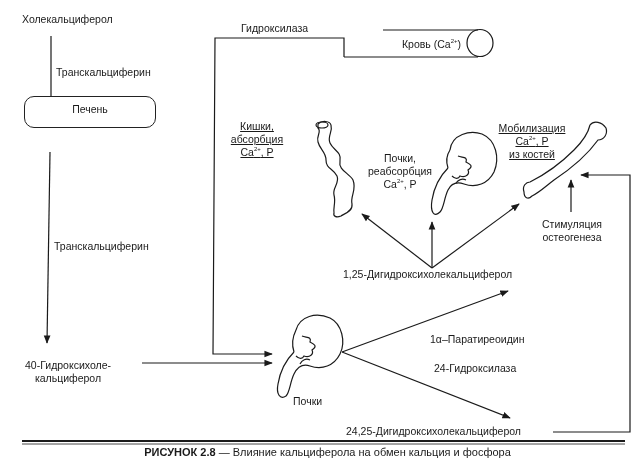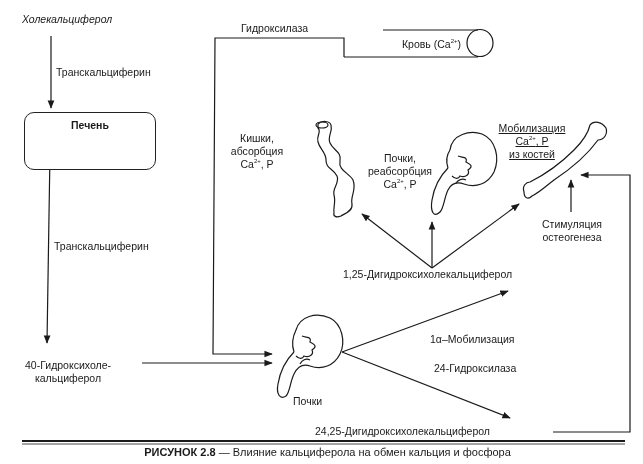--- a/index.html
+++ b/index.html
@@ -66,39 +66,39 @@
       <path d="M296,330 C292,338 292,346 294,352"></path>
       <path d="M302,336 C306,338 312,336 310,342 C314,344 318,346 312,350 C314,354 310,358 304,356 C302,360 298,358 296,356"></path>
       <path d="M300,364 C302,360 306,358 310,360"></path>
     </g>
 
     <line x1="22" y1="441" x2="625" y2="441" stroke-width="2.2"></line>
     <line x1="22" y1="444" x2="625" y2="444" stroke-width="0.8"></line>
   </g>
 </svg>
 
-<div class="lbl" style="left:22px;top:13px;font-style:italic;">Холекальциферол</div>
+<div class="lbl" style="left:22px;top:13px;">Холекальциферол</div>
 <div class="lbl" style="left:56px;top:66px;">Транскальциферин</div>
 
-<div class="box" style="left:24px;top:112px;width:132px;height:58px;font-weight:bold;">
+<div class="box" style="left:24px;top:96px;width:132px;height:32px;">
   <div>Печень</div>
 </div>
 
 <div class="lbl" style="left:54px;top:240px;">Транскальциферин</div>
 
 <div class="lbl ctr" style="left:18px;top:359px;width:100px;">
   <div>40-Гидроксихоле-</div>
   <div>кальциферол</div>
 </div>
 
 <div class="lbl" style="left:241px;top:22px;">Гидроксилаза</div>
 
 <div class="lbl" style="left:402px;top:38px;"><span>Кровь (Ca</span><sup>2+</sup><span>)</span></div>
 
-<div class="lbl ctr" style="left:222px;top:132px;width:70px;">
+<div class="lbl ctr" style="left:222px;top:120px;width:70px;text-decoration:underline;">
   <div>Кишки,</div>
   <div>абсорбция</div>
   <div><span>Ca</span><sup>2+</sup><span>, P</span></div>
 </div>
 
 <div class="lbl ctr" style="left:360px;top:128px;width:80px;margin-top:24px;">
   <div>Почки,</div>
   <div>реабсорбция</div>
   <div><span>Ca</span><sup>2+</sup><span>, P</span></div>
 </div>
@@ -109,17 +109,17 @@
   <div>из костей</div>
 </div>
 
 <div class="lbl ctr" style="left:533px;top:218px;width:78px;">
   <div>Стимуляция</div>
   <div>остеогенеза</div>
 </div>
 
 <div class="lbl" style="left:343px;top:268px;">1,25-Дигидроксихолекальциферол</div>
 <div class="lbl" style="left:293px;top:395px;">Почки</div>
-<div class="lbl" style="left:430px;top:333px;">1α–Мобилизация</div>
+<div class="lbl" style="left:430px;top:333px;">1α–Паратиреоидин</div>
 <div class="lbl" style="left:434px;top:362px;">24-Гидроксилаза</div>
-<div class="lbl" style="left:315px;top:425px;">24,25-Дигидроксихолекальциферол</div>
+<div class="lbl" style="left:346px;top:425px;">24,25-Дигидроксихолекальциферол</div>
 
 <div class="caption"><b>РИСУНОК 2.8</b><span> — Влияние кальциферола на обмен кальция и фосфора</span></div>
 
 </body></html>

